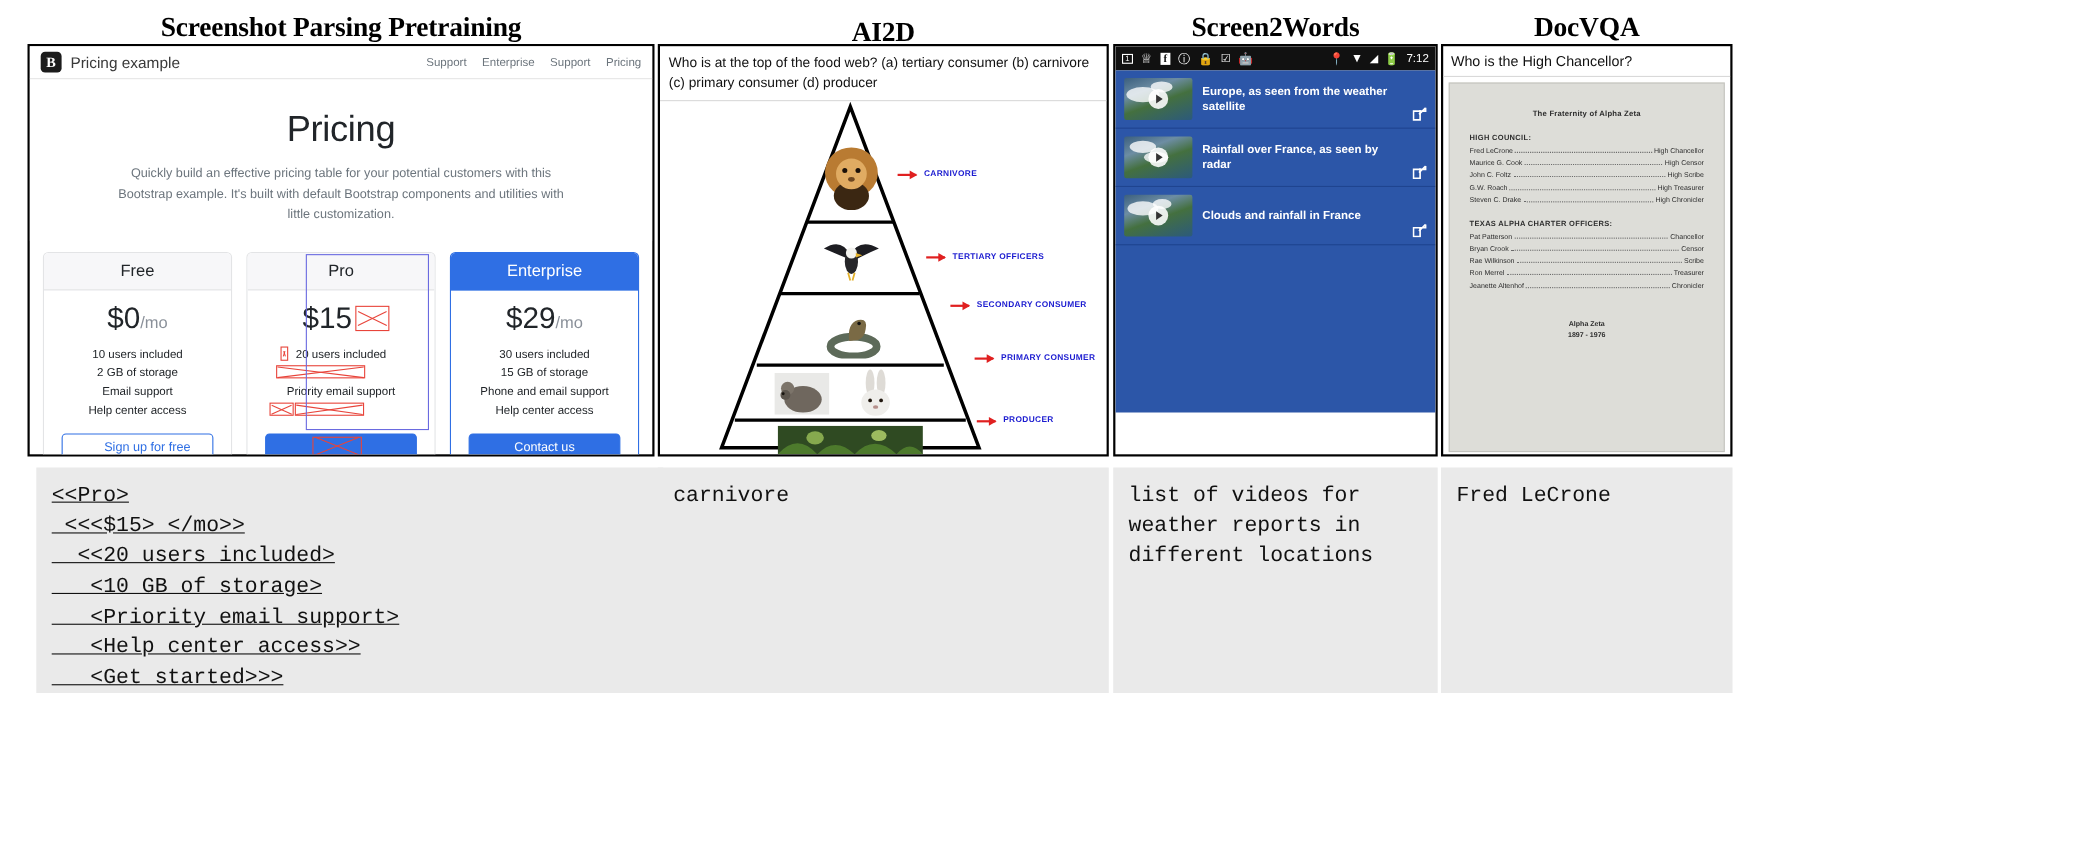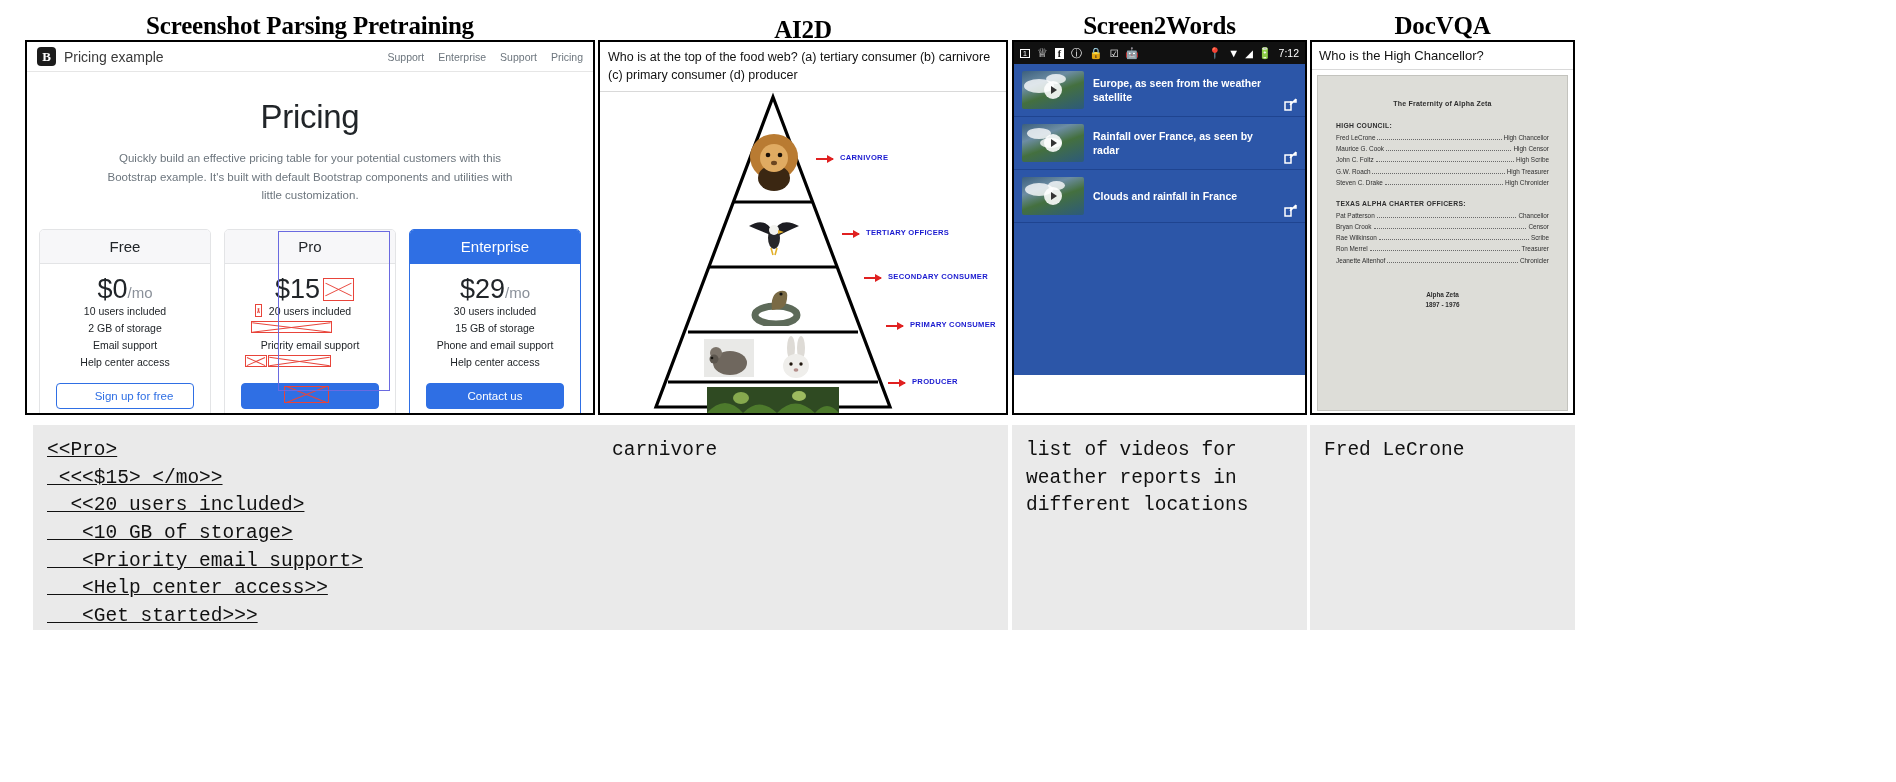--- a/index.html
+++ b/index.html
@@ -56,21 +56,21 @@
     flex: 1; border: 1px solid #e3e4e6; border-radius: 5px;
     background: #fff; overflow: hidden; position: relative;
   }
   .bs-card-head {
     background: #f7f7f9; border-bottom: 1px solid #e3e4e6;
     text-align: center; padding: 8px 4px; font-size: 15px; color: #212529;
   }
   .bs-card.primary { border-color: #2f6fe4; }
   .bs-card.primary .bs-card-head { background: #2f6fe4; color: #fff; border-bottom-color:#2f6fe4;}
   .bs-card-body { padding: 12px 8px 11px; text-align: center; }
-  .bs-price { font-size: 27px; color: #212529; font-weight: 400; line-height: 1; position: relative; display:inline-block;}
+  .bs-price { font-size: 27px; color: #212529; font-weight: 400; line-height: 1; margin-bottom: 11px; position: relative; display:inline-block;}
   .bs-price .per { font-size: 15px; color: #8a9099; }
   .bs-feat { font-size: 10.5px; color: #212529; line-height: 1.62; }
   .bs-btn {
     display: block; margin: 12px 8px 2px; padding: 6px 4px; border-radius: 4px;
     font-size: 11.5px; text-align: center;
   }
   .bs-btn.outline { border: 1px solid #2f6fe4; color: #2f6fe4; background: #fff; padding-left: 22px; }
   .bs-btn.solid { background: #2f6fe4; color: #fff; border: 1px solid #2f6fe4; }
 
   

